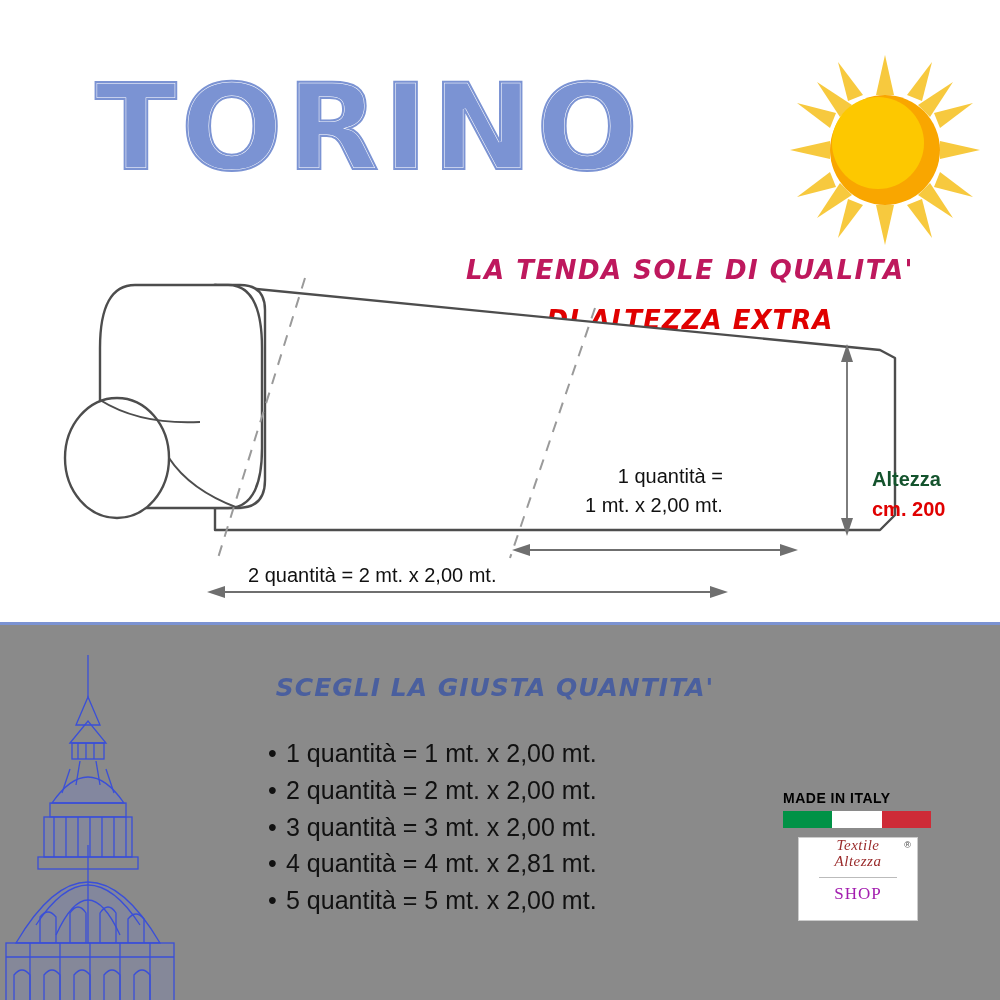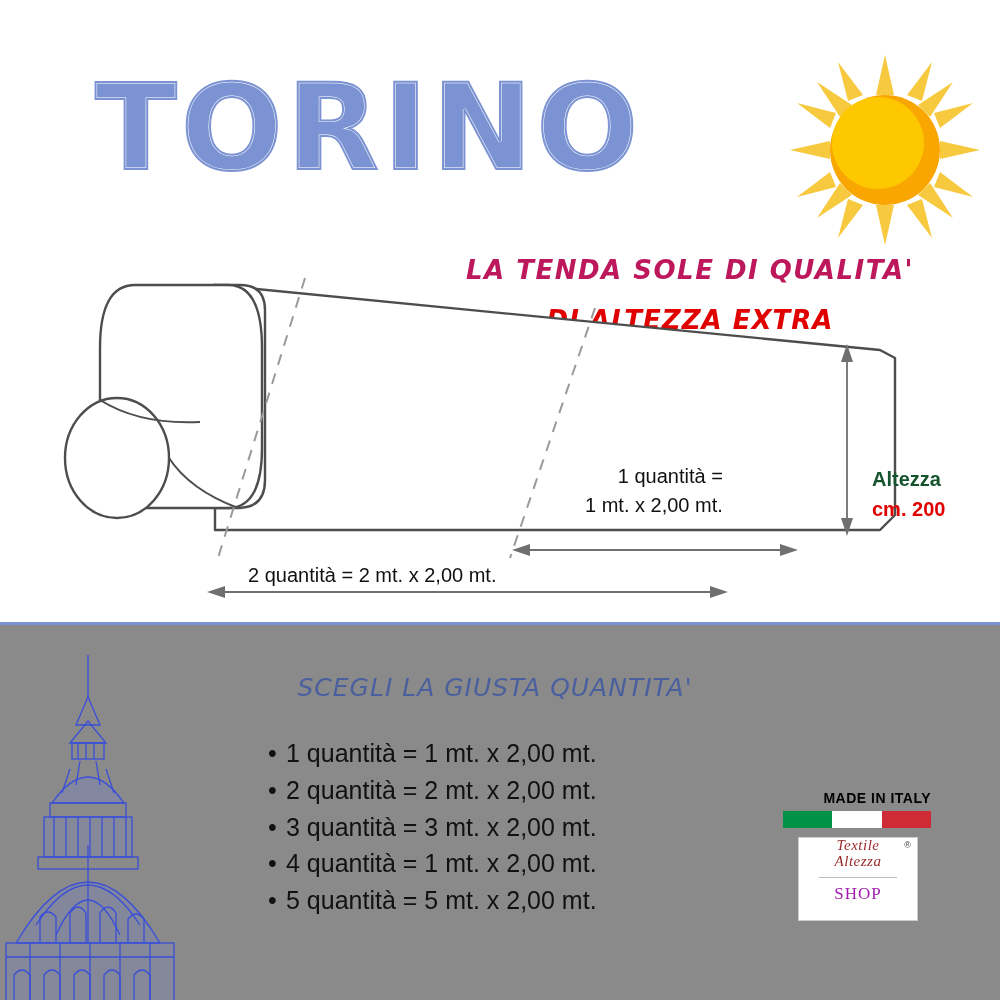--- a/index.html
+++ b/index.html
@@ -158,21 +158,21 @@
   }
   .choose-title {
     position: absolute;
     left: 230px;
     top: 48px;
     width: 530px;
     text-align: center;
     font-family: "DejaVu Sans", sans-serif;
     font-size: 25px;
     font-style: italic;
-    font-weight: normal;
+    font-weight: bold;
     letter-spacing: 1px;
     color: #4a5f9e;
   }
   .qty-list {
     position: absolute;
     left: 268px;
     top: 110px;
     margin: 0;
     padding: 0;
     list-style: none;
@@ -188,21 +188,21 @@
     display: inline-block;
     width: 18px;
     color: #111111;
   }
 
   .made-in-italy {
     position: absolute;
     left: 783px;
     top: 165px;
     width: 148px;
-    text-align: right;
+    text-align: left;
     font-family: "Liberation Sans", sans-serif;
     font-size: 14px;
     font-weight: bold;
     letter-spacing: 0.5px;
     color: #000000;
   }
   .flag {
     position: absolute;
     left: 783px;
     top: 186px;
@@ -387,21 +387,21 @@
         </g>
       </svg>
     </div>
 
     <div class="choose-title">SCEGLI LA GIUSTA QUANTITA'</div>
 
     <ul class="qty-list">
       <li><span class="bullet">•</span><span>1 quantità = 1 mt. x 2,00 mt.</span></li>
       <li><span class="bullet">•</span><span>2 quantità = 2 mt. x 2,00 mt.</span></li>
       <li><span class="bullet">•</span><span>3 quantità = 3 mt. x 2,00 mt.</span></li>
-      <li><span class="bullet">•</span><span>4 quantità = 1 mt. x 2,00 mt.</span></li>
+      <li><span class="bullet">•</span><span>4 quantità = 4 mt. x 2,81 mt.</span></li>
       <li><span class="bullet">•</span><span>5 quantità = 5 mt. x 2,00 mt.</span></li>
     </ul>
 
     <div class="made-in-italy">MADE IN ITALY</div>
     <div class="flag">
       <span class="green"></span>
         <span class="white"></span>
         <span class="red"></span>
     </div>
 

